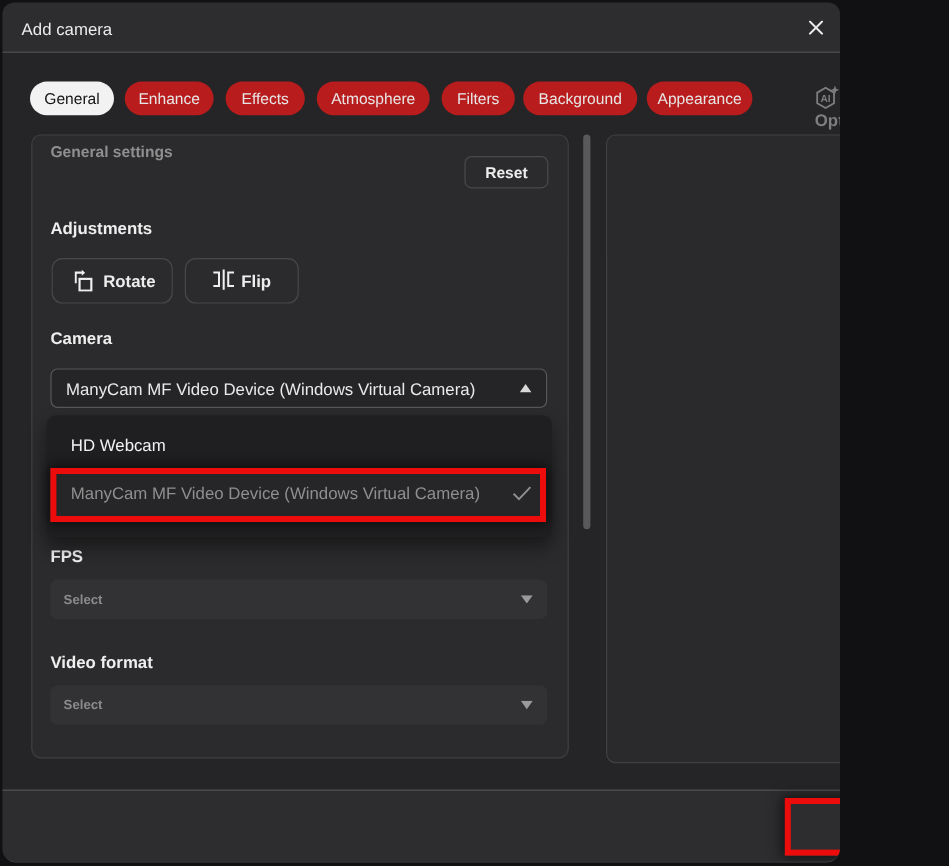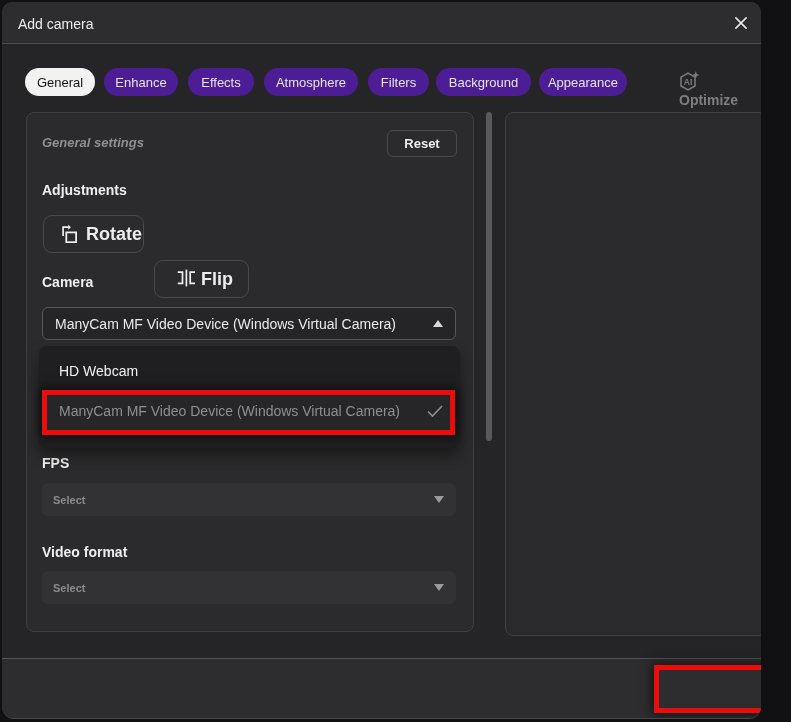--- a/index.html
+++ b/index.html
@@ -1,30 +1,30 @@
 <!DOCTYPE html>
 <html><head>
 <meta charset="utf-8">
 <style>
   * { margin:0; padding:0; box-sizing:border-box; }
   html,body { width:791px; height:722px; background:#111113; font-family:"Liberation Sans", sans-serif; overflow:hidden; }
   #dialog {
-    position:absolute; left:2px; top:2px; width:759px; height:717px;
+    position:absolute; left:2px; top:2px; width:698px; height:717px;
     background:#252527; border-radius:10px 10px 12px 12px; overflow:hidden; border-bottom:1px solid #47474a;
   }
   #header {
     position:absolute; left:0; top:0; width:100%; height:42px;
     background:#2d2d2f; border-bottom:1px solid #4e4e52;
   }
   #title { position:absolute; left:16px; top:14px; font-size:14px; font-weight:400; color:#ececec; }
   #closex { position:absolute; right:14px; top:15px; width:12px; height:12px; }
   
   .pill {
     position:absolute; top:66px; height:28px; border-radius:14px;
-    background:#4c1d95; color:#e6e6e6; font-size:13px; font-weight:400;
+    background:#b91c1c; color:#e6e6e6; font-size:13px; font-weight:400;
     display:flex; align-items:center; justify-content:center;
   }
   .pill.active { background:#f2f2f3; color:#141414; }
   #optimize { position:absolute; left:677px; top:68px; display:flex; align-items:flex-start; color:#7e7e7e; font-size:14px; font-weight:700;flex-direction:column; }
   
   
   #lpanel {
     position:absolute; left:24px; top:110px; width:448px; height:520px;
     background:#2b2b2d; border:1px solid #404043; border-radius:8px;
   }
@@ -38,21 +38,21 @@
   }
   .graylabel { font-size:13px; font-weight:700; color:#8f8f8f; }
   .whitelabel { font-size:14px; font-weight:700; color:#efefef; }
   #resetbtn {
     position:absolute; left:360px; top:17px; width:70px; height:27px;
     border:1px solid #4a4a4d; border-radius:6px; color:#ededed;
     font-size:13px; font-weight:700; display:flex; align-items:center; justify-content:center;
   }
   .adjbtn {
     position:absolute; top:102px; height:38px; border:1px solid #48484b; border-radius:9px;
-    display:flex; align-items:center; color:#ededed; font-size:18px; font-weight:700;
+    display:flex; align-items:center; color:#ededed; font-size:14px; font-weight:700;
   }
   .selectbox {
     position:absolute; left:15px; width:414px; border-radius:6px;
     display:flex; align-items:center; font-size:11px;
   }
   .arrow { position:absolute; right:12px; width:10px; height:7px; }
   
   #droplist {
     position:absolute; left:12px; top:233px; width:421px; height:102px;
     background:#1f1f21; border-radius:8px; box-shadow:0 8px 14px rgba(0,0,0,.4);
@@ -92,33 +92,33 @@
   <div id="optimize">
     <svg width="22" height="22" viewBox="0 0 22 22" fill="none" stroke="#7e7e7e" stroke-width="1.5" style="margin-right:1px;">
       <path d="M9 3.2 L16 7.2 V16 L9 20 L2 16 V7.2 Z"></path>
       <path d="M16.8 1.2 L17.8 3.9 L20.5 4.9 L17.8 5.9 L16.8 8.6 L15.8 5.9 L13.1 4.9 L15.8 3.9 Z" fill="#7e7e7e" stroke="none"></path>
       <text x="9" y="14.8" font-size="8.5" font-weight="700" fill="#7e7e7e" stroke="none" text-anchor="middle" font-family="Liberation Sans">AI</text>
     </svg>
     <span>Optimize</span>
   </div>
 
   <div id="lpanel">
-    <div class="graylabel" style="position:absolute; left:15px; top:22px;font-style:italic;">General settings</div>
+    <div class="graylabel" style="position:absolute; left:15px; top:6px;">General settings</div>
     <div id="resetbtn">Reset</div>
     <div class="whitelabel" style="position:absolute; left:15px; top:69px;">Adjustments</div>
 
     <div class="adjbtn" style="left:16px; width:101px; padding-left:18px;">
       <svg width="16" height="19" viewBox="0 0 16 19" fill="none" stroke="#efefef" style="margin-right:8px; margin-top:-2px;">
         <rect x="4.3" y="8.4" width="9.8" height="9.8" stroke-width="1.8"></rect>
         <path d="M1.1 12 V3.2 H6.4" stroke-width="1.7"></path>
         <path d="M6.1 0.7 L9.0 3.2 L6.1 5.7 Z" fill="#efefef" stroke="none"></path>
       </svg>
       Rotate
     </div>
-    <div class="adjbtn" style="left:127px; width:95px; padding-left:22px;margin-top:45px;">
+    <div class="adjbtn" style="left:127px; width:95px; padding-left:22px;">
       <svg width="19" height="18" viewBox="0 0 19 18" fill="none" stroke="#efefef" stroke-width="1.7" style="margin-right:5px; margin-top:-2px;">
         <path d="M9.4 0.6 V17.4"></path>
         <path d="M0.8 3.1 H5.5 V14.4 H0.8"></path>
         <path d="M18 3.1 H13.2 V14.4 H18"></path>
       </svg>
       Flip
     </div>
 
     <div class="whitelabel" style="position:absolute; left:15px; top:161px;">Camera</div>
     <div class="selectbox" style="top:194px; height:33px; background:#252527; border:1px solid #57575a; color:#eaeaea; padding-left:12px; font-size:14px;">

